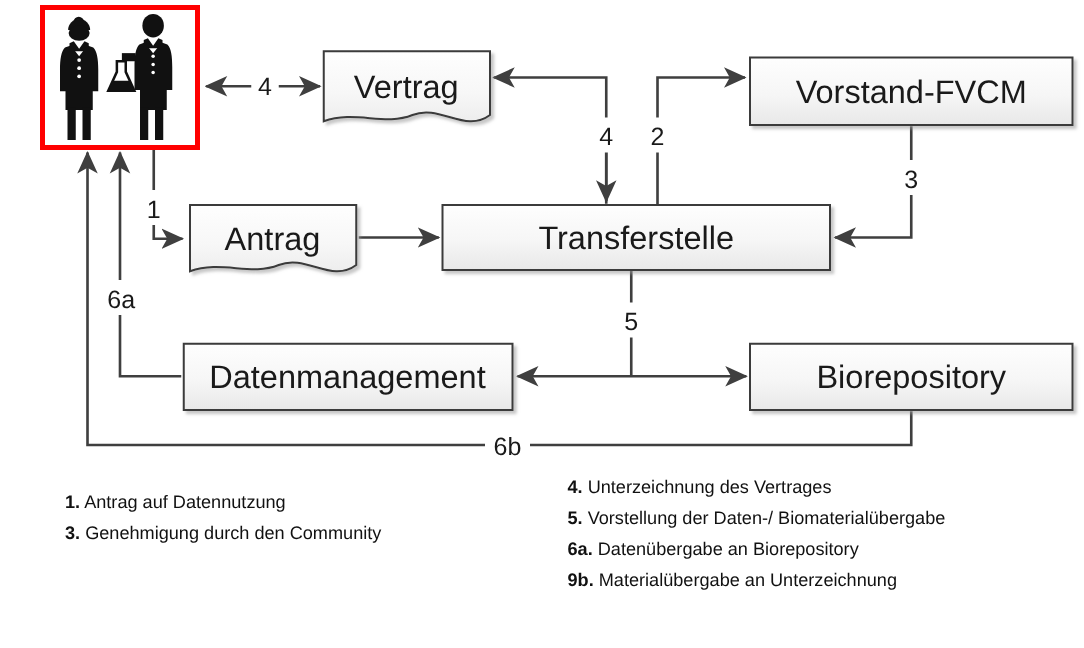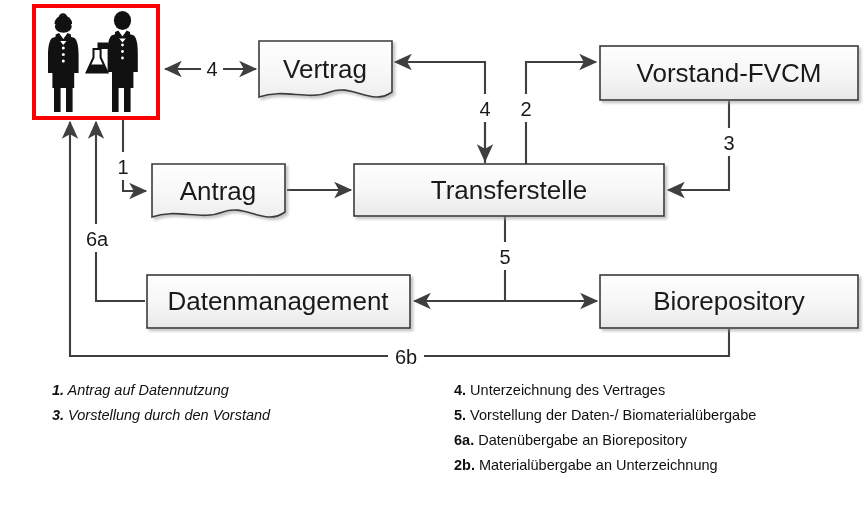--- a/index.html
+++ b/index.html
@@ -17,21 +17,21 @@
     position:absolute;
     left:0;top:374px;
     width:867px;height:144px;
   }
   .legend-col{
     position:absolute;
     font-size:14.5px;
     line-height:25px;
     color:#111;
   }
-  .legend-col.left{left:52px;top:4px;width:400px;font-style:italic;}
+  .legend-col.left{left:52px;top:16px;width:400px;}
   .legend-col.right{left:454px;top:4px;width:395px;}
   .legend-line{white-space:normal;}
   .legend-line b{font-weight:bold;}
 
   .node-label{
     font-family:"Liberation Sans","DejaVu Sans",sans-serif;
     font-size:26px;
     fill:#1a1a1a;
   }
   .doc-label{
@@ -198,23 +198,23 @@
       <text class="edge-label" x="97" y="246" text-anchor="middle">6a</text>
 
       <rect x="388" y="342" width="36" height="28" fill="#ffffff"></rect>
       <text class="edge-label" x="406" y="364" text-anchor="middle">6b</text>
     </g>
   </svg>
 
   <div class="legend">
     <div class="legend-col left">
       <div class="legend-line"><b>1.</b><span> Antrag auf Datennutzung</span></div>
-      <div class="legend-line"><b>3.</b><span> Vorstellung durch den Vorstand</span></div>
+      <div class="legend-line"><b>3.</b><span> Genehmigung durch den Community</span></div>
     </div>
     <div class="legend-col right">
       <div class="legend-line"><b>4.</b><span> Unterzeichnung des Vertrages</span></div>
       <div class="legend-line"><b>5.</b><span> Vorstellung der Daten-/ Biomaterialübergabe</span></div>
       <div class="legend-line"><b>6a.</b><span> Datenübergabe an Biorepository</span></div>
-      <div class="legend-line"><b>2b.</b><span> Materialübergabe an Unterzeichnung</span></div>
+      <div class="legend-line"><b>9b.</b><span> Materialübergabe an Unterzeichnung</span></div>
     </div>
   </div>
 
 </div>
 
 </body></html>

